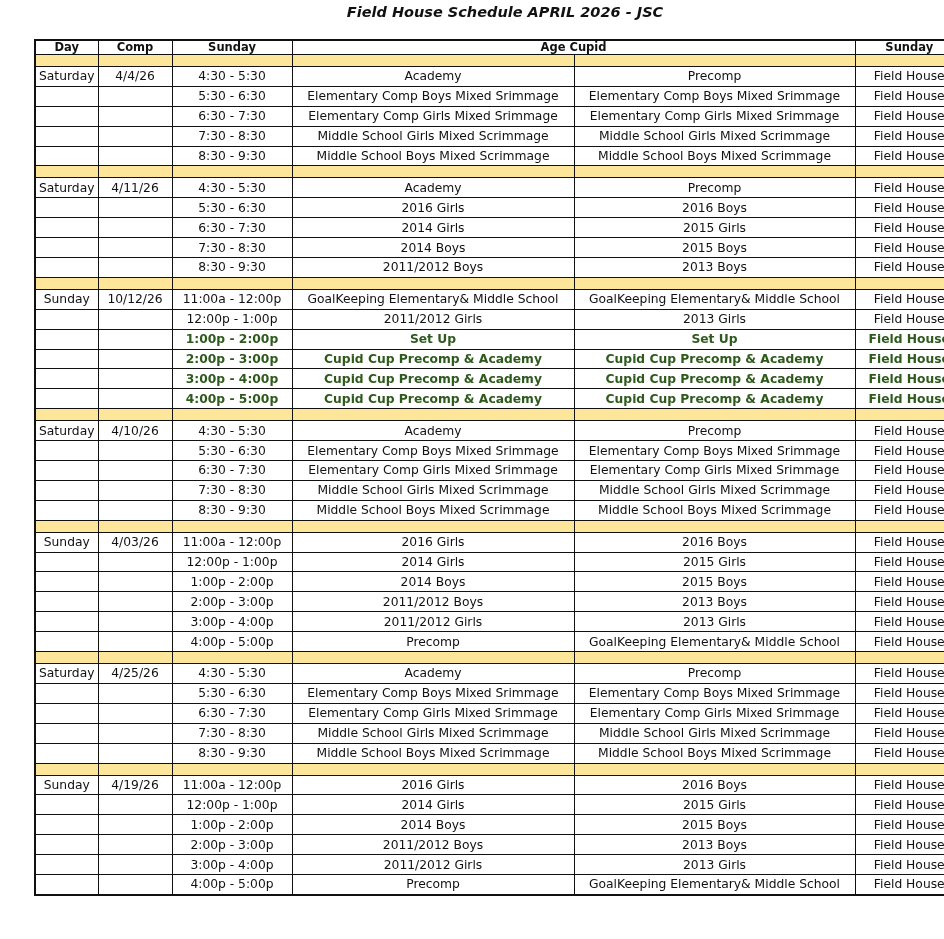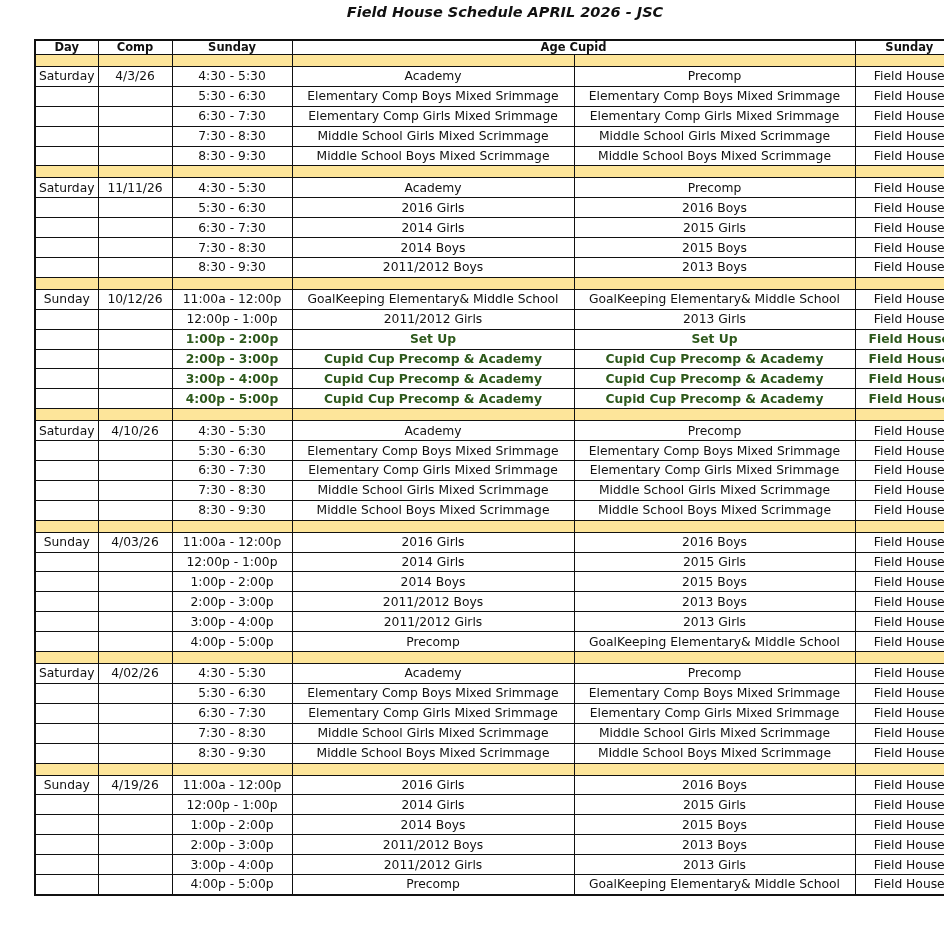--- a/index.html
+++ b/index.html
@@ -45,21 +45,21 @@
       <tr class="sep">
         <td>&nbsp;</td>
         <td>&nbsp;</td>
         <td>&nbsp;</td>
         <td>&nbsp;</td>
         <td>&nbsp;</td>
         <td>&nbsp;</td>
       </tr>
       <tr>
         <td class="day">Saturday</td>
-        <td>4/3/26</td>
+        <td>4/4/26</td>
         <td>4:30 - 5:30</td>
         <td>Academy</td>
         <td>Precomp</td>
         <td>Field House</td>
       </tr>
       <tr>
         <td class="day"></td>
         <td></td>
         <td>5:30 - 6:30</td>
         <td>Elementary Comp Boys Mixed Srimmage</td>
@@ -93,21 +93,21 @@
       <tr class="sep">
         <td>&nbsp;</td>
         <td>&nbsp;</td>
         <td>&nbsp;</td>
         <td>&nbsp;</td>
         <td>&nbsp;</td>
         <td>&nbsp;</td>
       </tr>
       <tr>
         <td class="day">Saturday</td>
-        <td>11/11/26</td>
+        <td>4/11/26</td>
         <td>4:30 - 5:30</td>
         <td>Academy</td>
         <td>Precomp</td>
         <td>Field House</td>
       </tr>
       <tr>
         <td class="day"></td>
         <td></td>
         <td>5:30 - 6:30</td>
         <td>2016 Girls</td>
@@ -301,21 +301,21 @@
       <tr class="sep">
         <td>&nbsp;</td>
         <td>&nbsp;</td>
         <td>&nbsp;</td>
         <td>&nbsp;</td>
         <td>&nbsp;</td>
         <td>&nbsp;</td>
       </tr>
       <tr>
         <td class="day">Saturday</td>
-        <td>4/02/26</td>
+        <td>4/25/26</td>
         <td>4:30 - 5:30</td>
         <td>Academy</td>
         <td>Precomp</td>
         <td>Field House</td>
       </tr>
       <tr>
         <td class="day"></td>
         <td></td>
         <td>5:30 - 6:30</td>
         <td>Elementary Comp Boys Mixed Srimmage</td>

